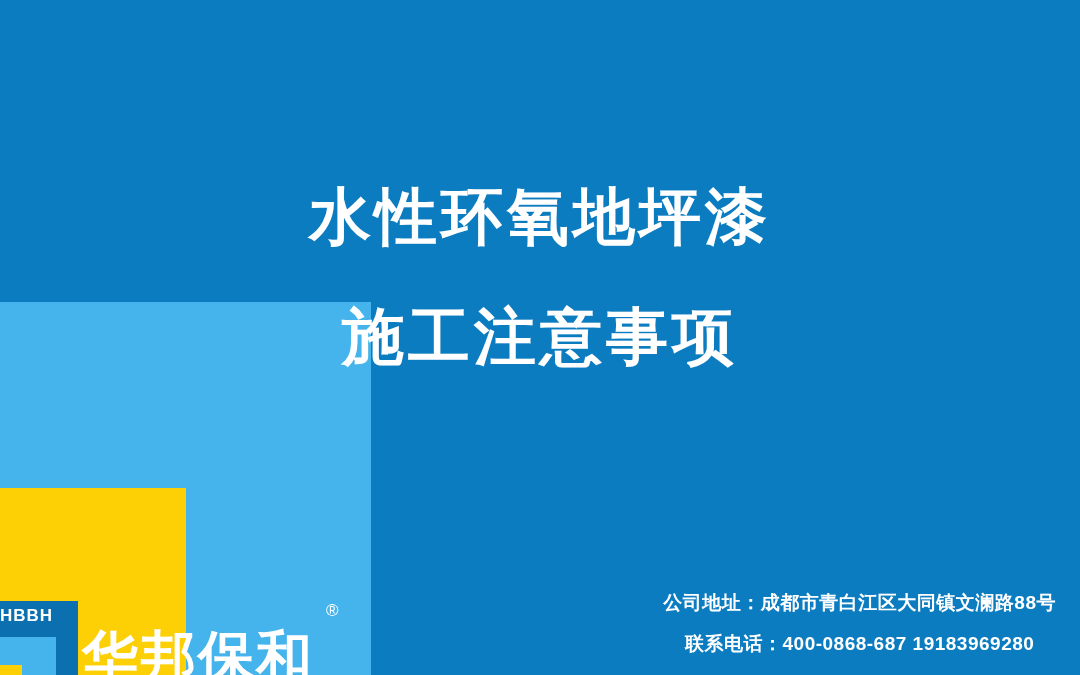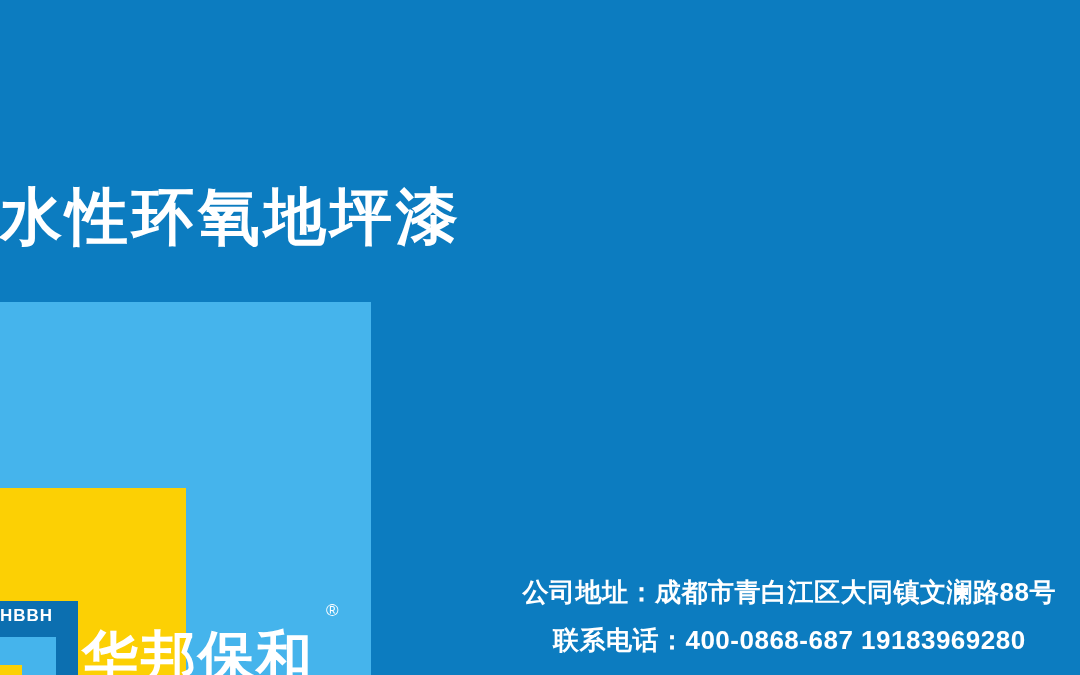--- a/index.html
+++ b/index.html
@@ -33,21 +33,21 @@
     height: 187px;
     background: #FCD004;
   }
 
   
   .title-wrap {
     position: absolute;
     left: 0;
     top: 186px;
     width: 1080px;
-    text-align: left;
+    text-align: center;
   }
   .title-line {
     color: #ffffff;
     font-size: 62px;
     font-weight: bold;
     letter-spacing: 4px;
     line-height: 1.0;
     white-space: nowrap;
   }
   .title-line.line1 {
@@ -60,21 +60,21 @@
 
   
   .contact {
     position: absolute;
     right: 24px;
     bottom: 22px;
     text-align: right;
     color: #ffffff;
   }
   .contact-line {
-    font-size: 26px;
+    font-size: 19px;
     font-weight: bold;
     letter-spacing: 0.5px;
     line-height: 1.0;
     white-space: nowrap;
   }
   .contact-line + .contact-line {
     margin-top: 22px;
     text-align: center;
   }
 
@@ -162,20 +162,21 @@
 </head>
 <body>
 
 <div id="slide">
 
   <div class="block-lightblue"></div>
   <div class="block-yellow"></div>
 
   <div class="title-wrap">
     <div class="title-line line1">水性环氧地坪漆</div>
+    <div class="title-line line2">施工注意事项</div>
   </div>
 
   <div class="contact">
     <div class="contact-line">公司地址：成都市青白江区大同镇文澜路88号</div>
     <div class="contact-line">联系电话：400-0868-687  19183969280</div>
   </div>
 
   <div class="logo">
     <div class="logo-mark">
       <div class="mark-body"></div>

